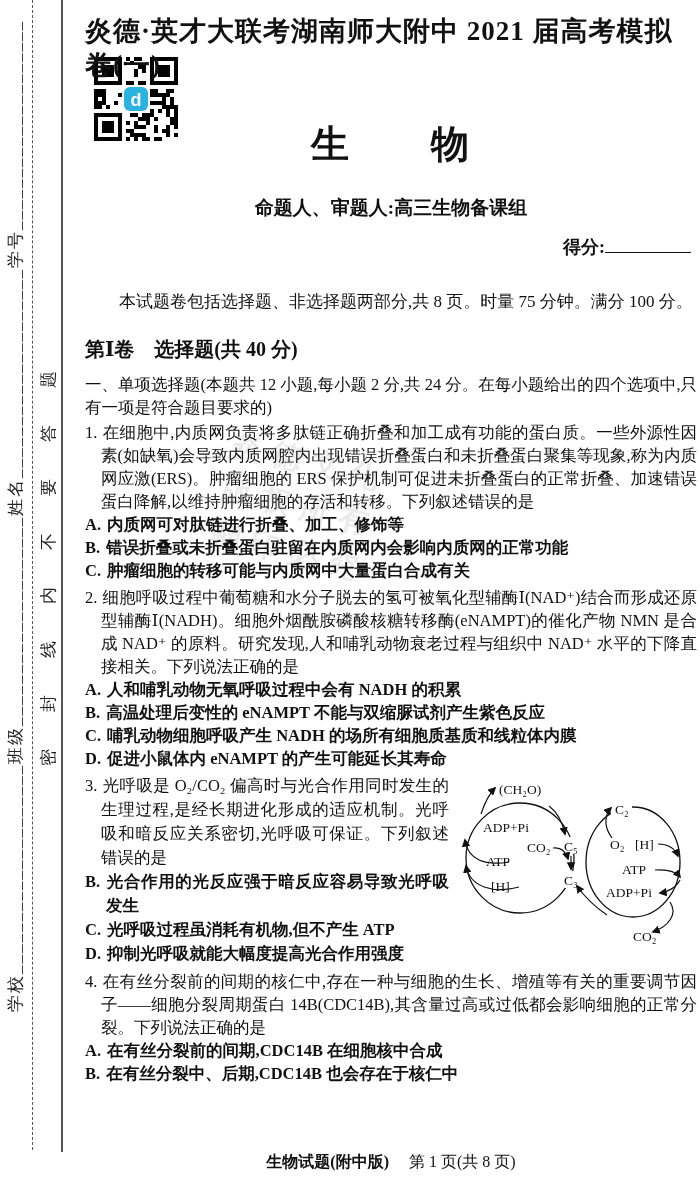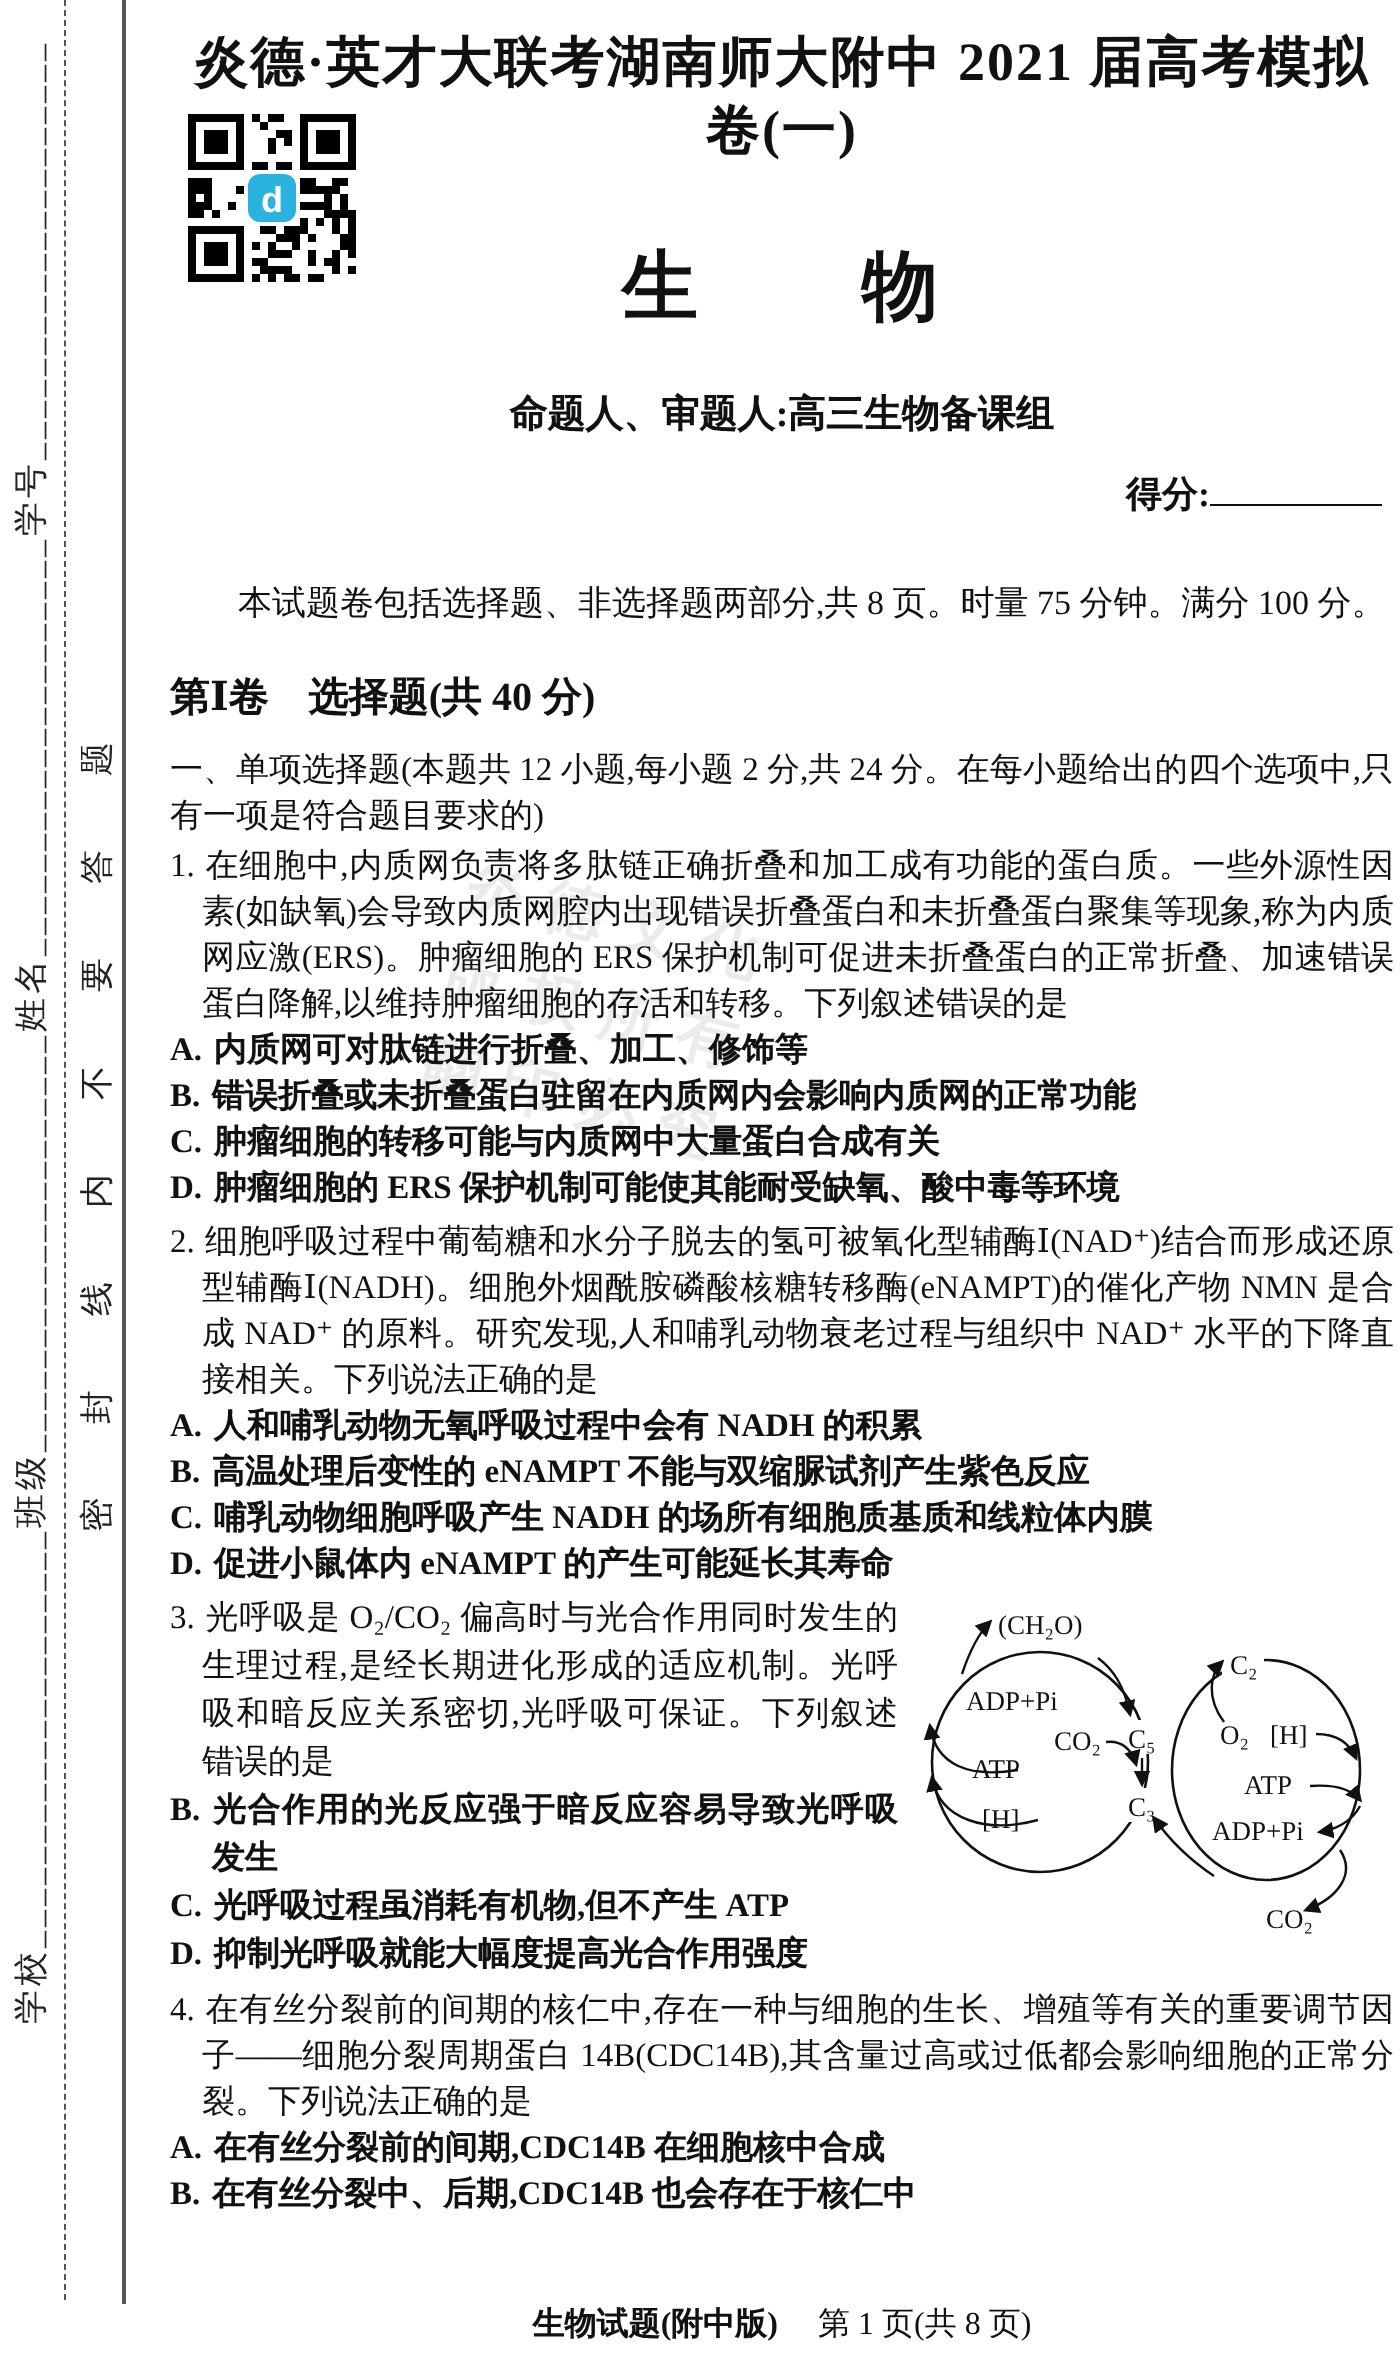--- a/index.html
+++ b/index.html
@@ -6,21 +6,21 @@
   .page{position:relative;width:700px;height:1190px;background:#ffffff;overflow:hidden;
         font-family:"Liberation Serif","DejaVu Serif",serif;color:#111;}
   
   .rot{position:absolute;transform:rotate(-90deg);transform-origin:left top;white-space:nowrap;}
   .student-info{left:4px;top:1012px;font-size:17px;letter-spacing:2px;color:#222;}
   .seal-text{left:37px;top:766px;font-size:17px;letter-spacing:37px;color:#222;}
   .dash-line{position:absolute;left:32px;top:0;height:1150px;width:0;border-left:1.5px dashed #555;}
   .solid-line{position:absolute;left:61px;top:0;height:1152px;width:2px;background:#555;}
   
   .content{position:absolute;left:85px;top:0;width:612px;}
-  .title{font-size:27px;line-height:34px;margin:14px 0 0;text-align:center;font-weight:bold;letter-spacing:1px;}
+  .title{font-size:27px;line-height:34px;margin:14px 0 0;font-weight:bold;letter-spacing:1px;}
   .subject{font-size:38px;line-height:44px;margin:40px 0 0;text-align:center;font-weight:bold;letter-spacing:2px;}
   .committee{font-size:19px;line-height:24px;margin:30px 0 0;text-align:center;font-weight:bold;}
   .score-row{margin:16px 6px 0 0;font-size:18px;line-height:22px;font-weight:bold;text-align:right;}
   .score-blank{display:inline-block;width:86px;border-bottom:1.5px solid #111;height:16px;vertical-align:baseline;}
   .qr{position:absolute;left:92px;top:57px;width:88px;height:84px;}
   
   .intro{margin:30px 0 0;font-size:17px;line-height:27px;text-indent:2em;text-align:justify;}
   .sec-title{margin:22px 0 0;font-size:20px;line-height:25px;font-weight:bold;text-align:left;}
   .directions{margin:11px 0 0;font-size:16.5px;line-height:23px;text-align:justify;}
   .directions b{font-weight:normal;}
@@ -182,21 +182,20 @@
       <div>炎德文化</div>
       <div>版权所有</div>
       <div>翻印必究</div>
     </div>
 
     <div class="q">
       <p class="stem"><span class="qnum">1.</span><span>在细胞中,内质网负责将多肽链正确折叠和加工成有功能的蛋白质。一些外源性因素(如缺氧)会导致内质网腔内出现错误折叠蛋白和未折叠蛋白聚集等现象,称为内质网应激(ERS)。肿瘤细胞的 ERS 保护机制可促进未折叠蛋白的正常折叠、加速错误蛋白降解,以维持肿瘤细胞的存活和转移。下列叙述错误的是</span></p>
       <p class="opt"><span class="olabel">A.</span><span>内质网可对肽链进行折叠、加工、修饰等</span></p>
       <p class="opt"><span class="olabel">B.</span><span>错误折叠或未折叠蛋白驻留在内质网内会影响内质网的正常功能</span></p>
       <p class="opt"><span class="olabel">C.</span><span>肿瘤细胞的转移可能与内质网中大量蛋白合成有关</span></p>
-      <p class="opt"><span class="olabel">D.</span><span>肿瘤细胞的 ERS 保护机制可能使其能耐受缺氧、酸中毒等环境</span></p>
     </div>
 
     <div class="q q2">
       <p class="stem"><span class="qnum">2.</span><span>细胞呼吸过程中葡萄糖和水分子脱去的氢可被氧化型辅酶Ⅰ(NAD⁺)结合而形成还原型辅酶Ⅰ(NADH)。细胞外烟酰胺磷酸核糖转移酶(eNAMPT)的催化产物 NMN 是合成 NAD⁺ 的原料。研究发现,人和哺乳动物衰老过程与组织中 NAD⁺ 水平的下降直接相关。下列说法正确的是</span></p>
       <p class="opt"><span class="olabel">A.</span><span>人和哺乳动物无氧呼吸过程中会有 NADH 的积累</span></p>
       <p class="opt"><span class="olabel">B.</span><span>高温处理后变性的 eNAMPT 不能与双缩脲试剂产生紫色反应</span></p>
       <p class="opt"><span class="olabel">C.</span><span>哺乳动物细胞呼吸产生 NADH 的场所有细胞质基质和线粒体内膜</span></p>
       <p class="opt"><span class="olabel">D.</span><span>促进小鼠体内 eNAMPT 的产生可能延长其寿命</span></p>
     </div>
 

